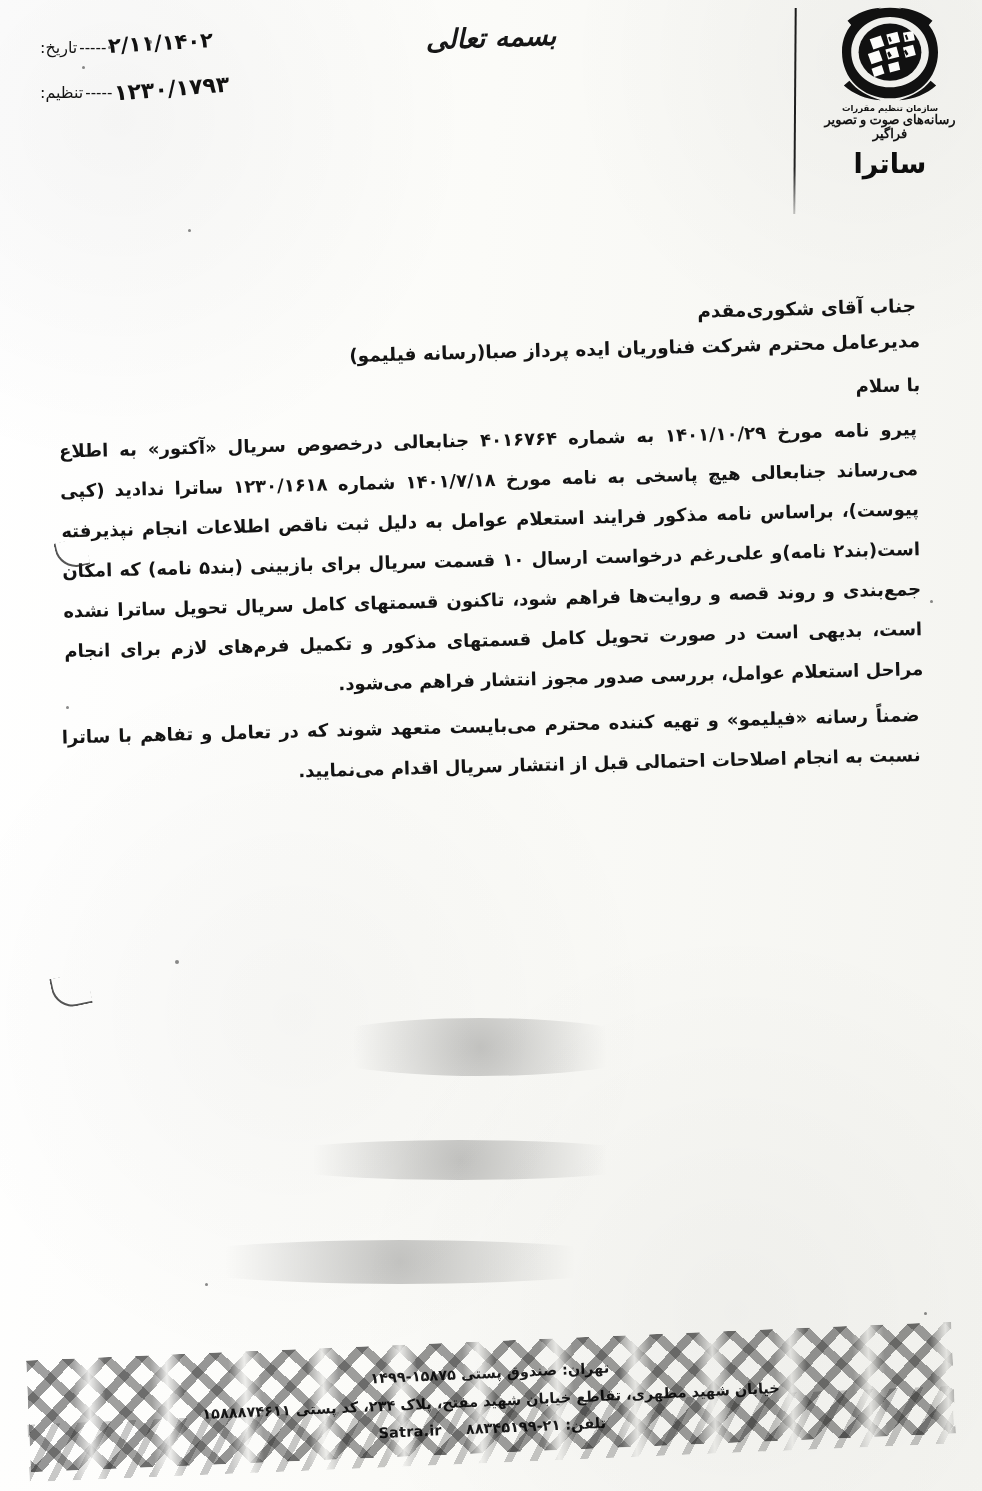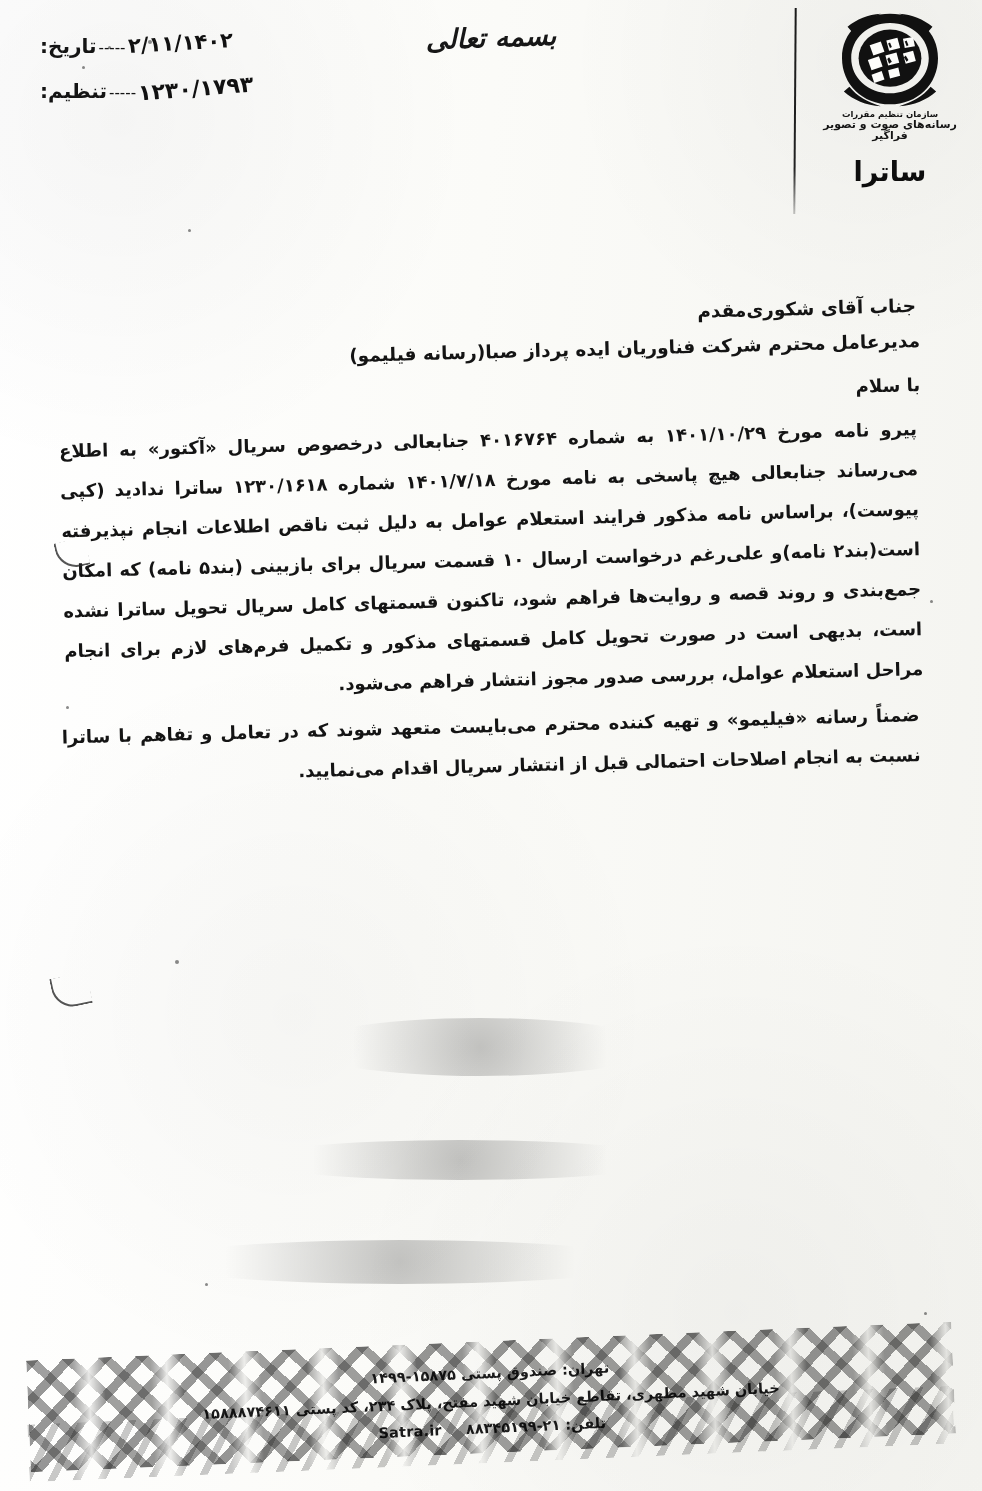--- a/index.html
+++ b/index.html
@@ -34,22 +34,22 @@
     left: 40px;
     text-align: left;
     direction: rtl;
   }
   .hdr-row {
     position: relative;
     height: 44px;
     white-space: nowrap;
   }
   .hdr-label {
-    font-size: 20px;
-    font-weight: 700;
+    font-size: 16px;
+    font-weight: 400;
     letter-spacing: 0.5px;
   }
   .hdr-dashes {
     font-size: 15px;
     letter-spacing: -1px;
     padding: 0 2px;
   }
   .hw {
     font-family: "DejaVu Sans", sans-serif;
     font-size: 21px;
@@ -86,41 +86,41 @@
     left: 794px;
     width: 2px;
     height: 206px;
     background: linear-gradient(to bottom, #1a1a1a 0%, #222 78%, rgba(40,40,40,0.25) 100%);
     transform: rotate(0.4deg);
   }
 
   
   .logo-wrap {
     position: absolute;
-    top: 12px;
+    top: 6px;
     left: 820px;
     width: 140px;
     text-align: center;
   }
   .logo-mark { width: 112px; height: 96px; margin: 0 auto; display:block; }
   .logo-sub1, .logo-sub2 {
     font-family: "DejaVu Sans", sans-serif;
     font-weight: 700;
     color: #141414;
     letter-spacing: -0.5px;
     line-height: 1.05;
   }
   .logo-sub1 { font-size: 8.5px; margin-top: 2px; }
-  .logo-sub2 { font-size: 11px; }
+  .logo-sub2 { font-size: 13px; font-family: Liberation Serif, serif; }
   .logo-name {
     font-family: "DejaVu Sans", sans-serif;
     font-size: 27px;
     font-weight: 700;
     letter-spacing: 2px;
-    margin-top: 14px;
+    margin-top: 8px;
     color: #0d0d0d;
   }
 
   
   .letter {
     position: absolute;
     top: 288px;
     right: 62px;
     left: 62px;
     direction: rtl;

